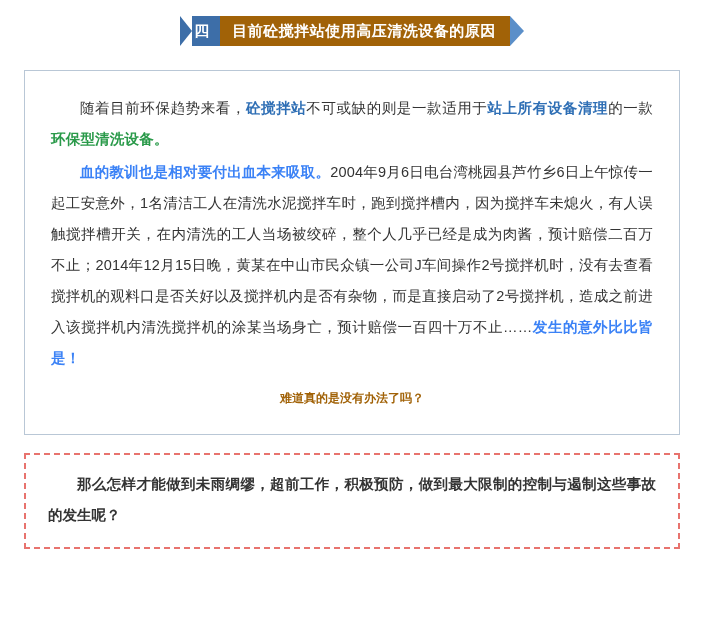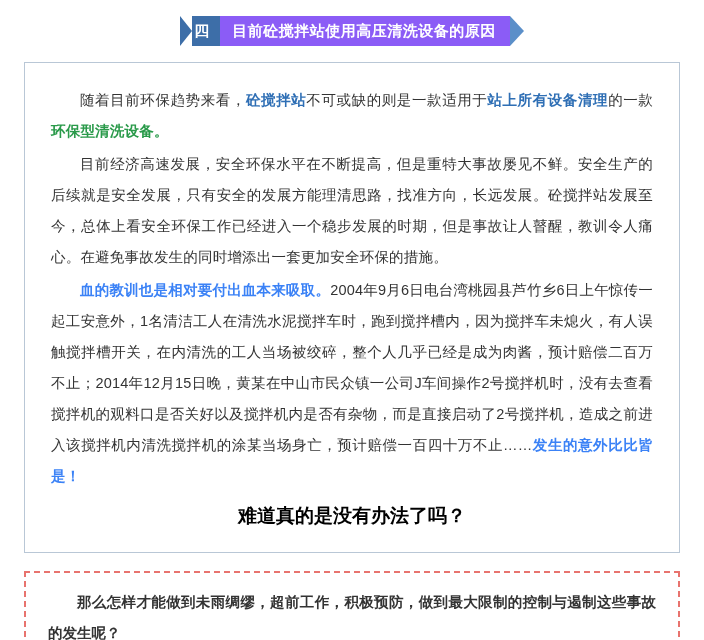--- a/index.html
+++ b/index.html
@@ -49,41 +49,41 @@
     color: #ffffff;
     font-size: 15px;
     font-weight: bold;
     display: flex;
     align-items: center;
     justify-content: center;
     padding: 0 10px 0 2px;
     letter-spacing: 1px;
   }
   .banner-title {
-    background: #8b5cf6;
+    background: #a16207;
     color: #ffffff;
     font-size: 15px;
     font-weight: bold;
     display: flex;
     align-items: center;
     padding: 0 14px 0 12px;
     letter-spacing: 0.5px;
     white-space: nowrap;
   }
   .banner-right-arrow {
     width: 0;
     height: 0;
     border-top: 15px solid transparent;
     border-bottom: 15px solid transparent;
     border-left: 14px solid #5b8fc9;
   }
 
   
   .content-box {
-    margin: 8px 24px 0 24px;
+    margin: 16px 24px 0 24px;
     border: 1px solid #b9c7d6;
     background: #ffffff;
     padding: 22px 26px 22px 26px;
     box-sizing: border-box;
   }
 
   p.para {
     margin: 0 0 2px 0;
     font-size: 14.5px;
     line-height: 31px;
@@ -104,23 +104,23 @@
     font-weight: bold;
   }
   .red {
     color: #3b82f6;
     font-weight: bold;
   }
   .q-line {
     margin: 10px 0 0 0;
     text-align: center;
     text-indent: 0;
-    font-size: 19px;
+    font-size: 12px;
     line-height: 28px;
-    color: #000000;
+    color: #a16207;
     font-weight: bold;
   }
 
   
   .dashed-box {
     margin: 18px 24px 0 24px;
     border: 2px dashed #e8736e;
     padding: 14px 22px 16px 22px;
     box-sizing: border-box;
     background: #ffffff;
@@ -148,21 +148,20 @@
       <span class="banner-right-arrow"></span>
     </div>
   </div>
 
   <div class="content-box">
 
     <p class="para">
       <span>随着目前环保趋势来看，</span><span class="blue">砼搅拌站</span><span>不可或缺的则是一款适用于</span><span class="blue">站上所有设备清理</span><span>的一款</span><span class="green">环保型清洗设备。</span>
     </p>
 
-    <p class="para">目前经济高速发展，安全环保水平在不断提高，但是重特大事故屡见不鲜。安全生产的后续就是安全发展，只有安全的发展方能理清思路，找准方向，长远发展。砼搅拌站发展至今，总体上看安全环保工作已经进入一个稳步发展的时期，但是事故让人瞽醒，教训令人痛心。在避免事故发生的同时增添出一套更加安全环保的措施。</p>
 
     <p class="para tight">
       <span class="red">血的教训也是相对要付出血本来吸取。</span><span>2004年9月6日电台湾桃园县芦竹乡6日上午惊传一起工安意外，1名清洁工人在清洗水泥搅拌车时，跑到搅拌槽内，因为搅拌车未熄火，有人误触搅拌槽开关，在内清洗的工人当场被绞碎，整个人几乎已经是成为肉酱，预计赔偿二百万不止；2014年12月15日晚，黄某在中山市民众镇一公司J车间操作2号搅拌机时，没有去查看搅拌机的观料口是否关好以及搅拌机内是否有杂物，而是直接启动了2号搅拌机，造成之前进入该搅拌机内清洗搅拌机的涂某当场身亡，预计赔偿一百四十万不止……</span><span class="red">发生的意外比比皆是！</span>
     </p>
 
     <p class="q-line">难道真的是没有办法了吗？</p>
   </div>
 
   <div class="dashed-box">
     <p>那么怎样才能做到未雨绸缪，超前工作，积极预防，做到最大限制的控制与遏制这些事故的发生呢？</p>

